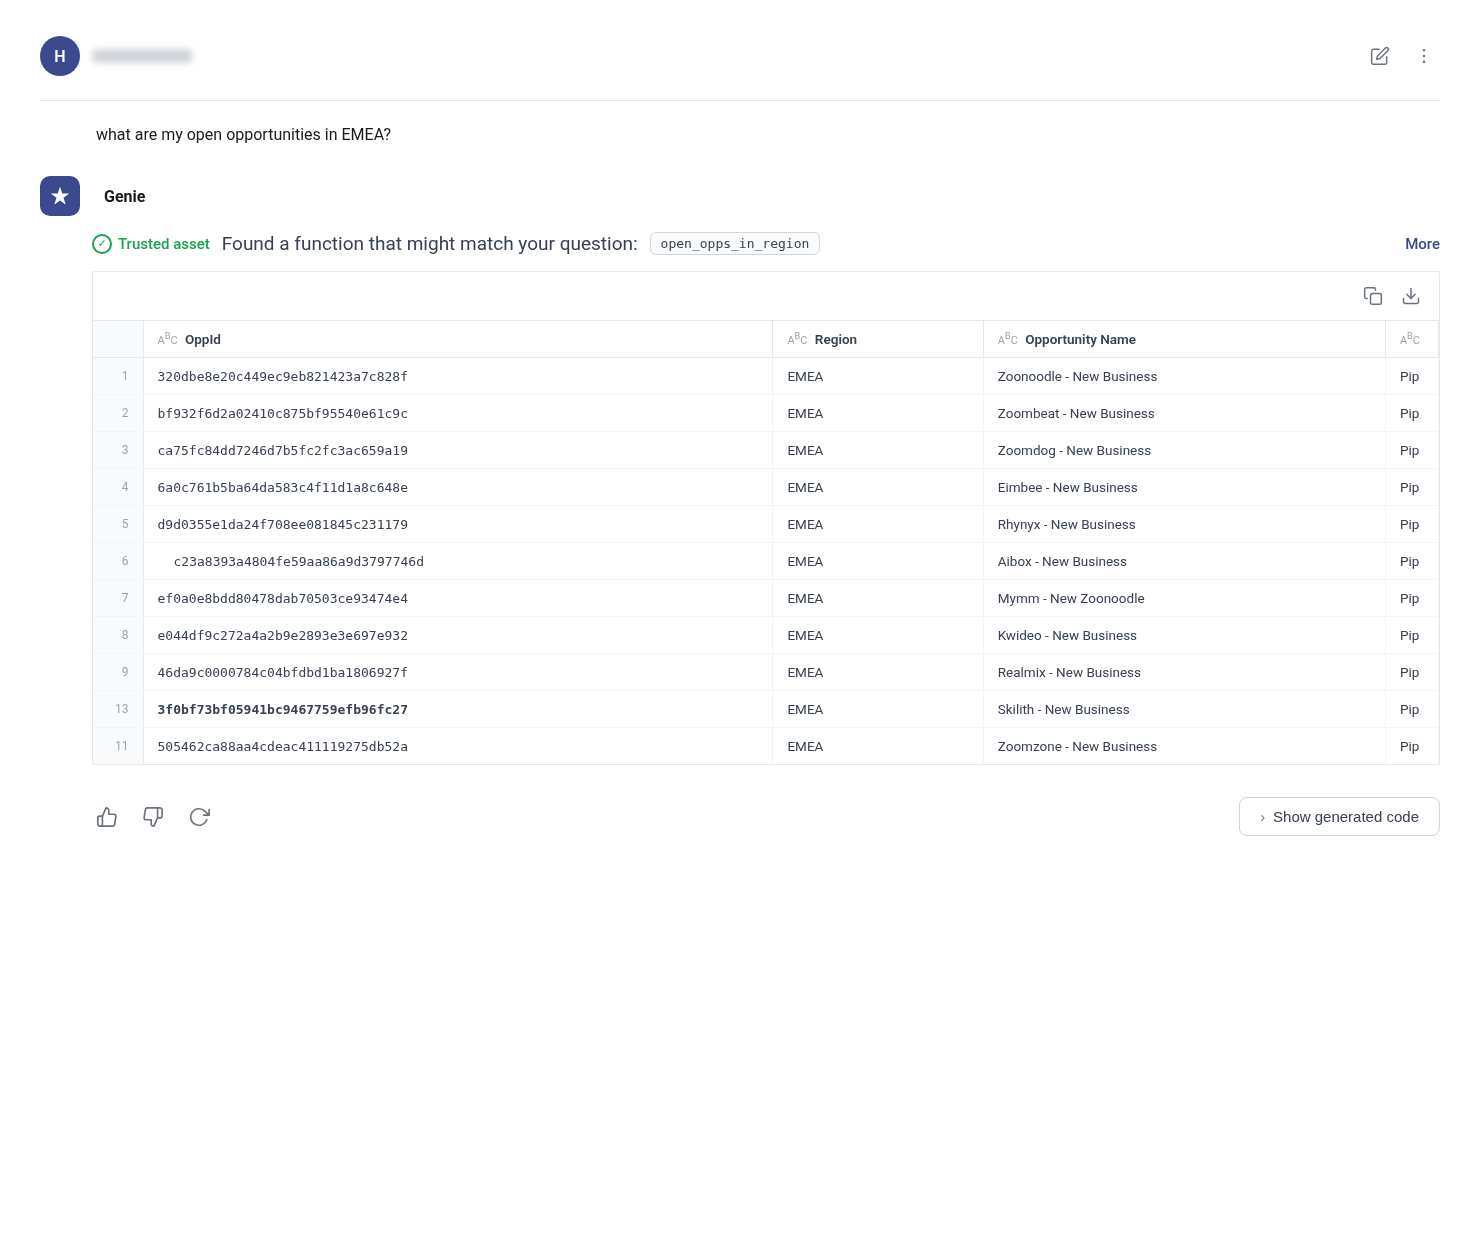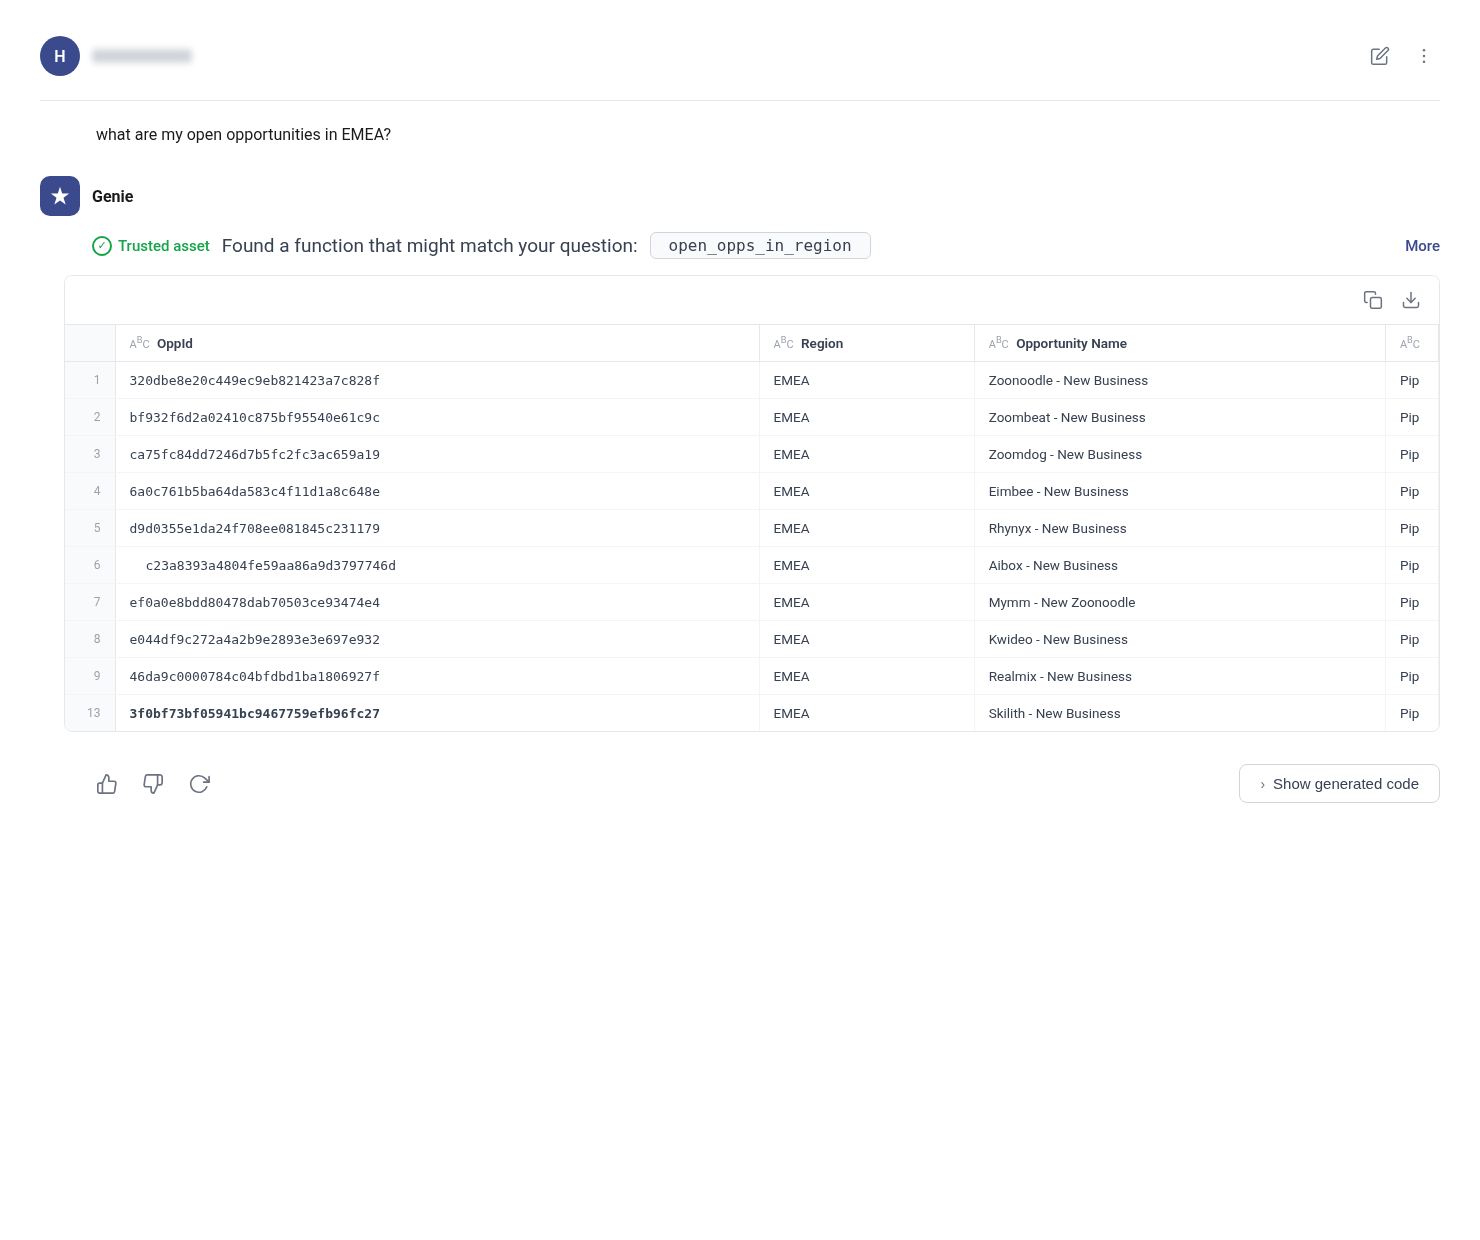--- a/index.html
+++ b/index.html
@@ -83,21 +83,21 @@
     
     .genie-response {
       display: flex;
       flex-direction: column;
       gap: 16px;
     }
 
     .genie-header {
       display: flex;
       align-items: center;
-      gap: 12px;
+      gap: 24px;
     }
 
     .genie-icon {
       width: 40px;
       height: 40px;
       border-radius: 10px;
       background: #3b4a8c;
       color: #fff;
       display: flex;
       align-items: center;
@@ -142,42 +142,42 @@
     }
 
     .found-text {
       color: #374151;
       font-size: 19px;
     }
 
     .function-pill {
       border: 1px solid #d1d5db;
       border-radius: 6px;
-      padding: 3px 18px;
-      font-size: 16px;
+      padding: 3px 10px;
+      font-size: 13px;
       color: #374151;
       background: #f9fafb;
       font-family: monospace;
     }
 
     .more-link {
       color: #3b4a8c;
       font-weight: 500;
       font-size: 15px;
       cursor: pointer;
       margin-left: auto;
       text-decoration: none;
       text-align: center;
     }
 
     
     .table-container {
-      margin-left: 24px;
+      margin-left: 52px;
       border: 1px solid #e5e7eb;
-      border-radius: 8px;
+      border-radius: 2px;
       overflow: hidden;
     }
 
     .table-toolbar {
       display: flex;
       justify-content: flex-end;
       align-items: center;
       gap: 10px;
       padding: 10px 14px;
       background: #fff;
@@ -459,20 +459,27 @@
       <td>Realmix - New Business</td>
       <td class="col-truncated">Pip</td>
     </tr>
               <tr>
       <td>13</td>
       <td style="font-family:monospace;font-size:13px;font-weight:bold;">3f0bf73bf05941bc9467759efb96fc27</td>
       <td>EMEA</td>
       <td>Skilith - New Business</td>
       <td class="col-truncated">Pip</td>
     </tr>
+              <tr>
+      <td>11</td>
+      <td style="font-family:monospace;font-size:13px;">505462ca88aa4cdeac411119275db52a</td>
+      <td>EMEA</td>
+      <td>Zoomzone - New Business</td>
+      <td class="col-truncated">Pip</td>
+    </tr>
             </tbody>
         </table>
       </div>
     </div>
 
 
     <div class="bottom-actions">
       <div class="feedback-icons">
         <button class="feedback-btn" title="Thumbs up">
           <svg width="22" height="22" viewBox="0 0 24 24" fill="none" stroke="#6b7280" stroke-width="1.8" stroke-linecap="round" stroke-linejoin="round">

